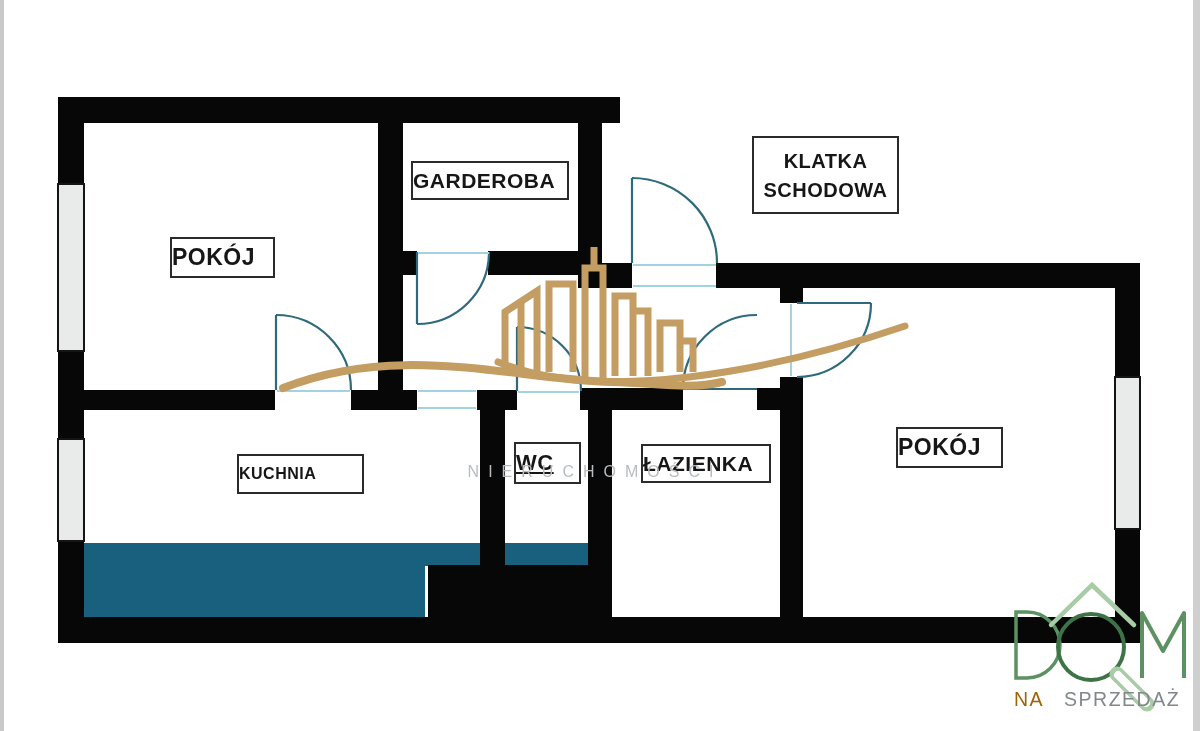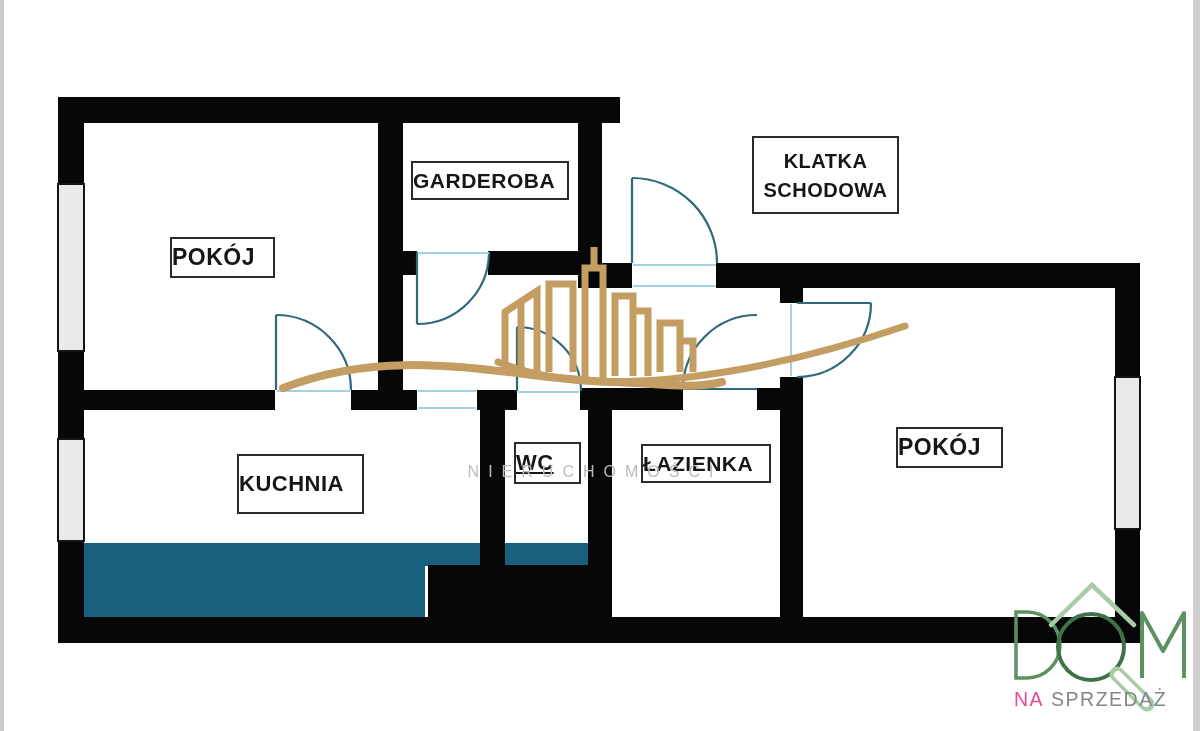--- a/index.html
+++ b/index.html
@@ -23,22 +23,22 @@
     font-size:60px;letter-spacing:2px;color:#bf9a5e;white-space:nowrap;line-height:1;
   }
   .brand-sub{
     position:absolute;left:370px;top:464px;width:450px;text-align:center;
     font-size:16px;letter-spacing:9px;color:#b9bcbf;white-space:nowrap;line-height:1;
   }
   .badge-caption{
     position:absolute;left:1014px;top:690px;font-size:19.5px;letter-spacing:1.5px;
     white-space:nowrap;line-height:1;
   }
-  .badge-caption .na{color:#ec4899;text-align:right;}
-  .badge-caption .spr{color:#82878b;margin-left:7px;}
+  .badge-caption .na{color:#a16207;text-align:right;}
+  .badge-caption .spr{color:#82878b;margin-left:20px;}
   .edge{position:absolute;top:0;height:731px;}
 </style>
 </head>
 <body>
 
 <div class="canvas">
 
   <div class="counter" style="left:84px;top:543px;width:341px;height:74px;"></div>
   <div class="counter" style="left:425px;top:543px;width:163px;height:23px;"></div>
 
@@ -97,21 +97,21 @@
   <div class="room-label" style="left:170px;top:237px;width:105px;height:41px;font-size:23px;">
     <span>POKÓJ</span>
   </div>
   <div class="room-label" style="left:411px;top:161px;width:158px;height:39px;font-size:21px;">
     <span>GARDEROBA</span>
   </div>
   <div class="room-label twoline" style="left:752px;top:136px;width:147px;height:78px;font-size:20px;">
     <span>KLATKA</span>
     <span>SCHODOWA</span>
   </div>
-  <div class="room-label" style="left:237px;top:454px;width:127px;height:60px;font-size:22px;">
+  <div class="room-label" style="left:237px;top:454px;width:127px;height:40px;font-size:16px;">
     <span>KUCHNIA</span>
   </div>
   <div class="room-label" style="left:514px;top:442px;width:67px;height:42px;font-size:22px;text-decoration:underline;">
     <span>WC</span>
   </div>
   <div class="room-label" style="left:641px;top:444px;width:130px;height:39px;font-size:21px;">
     <span>ŁAZIENKA</span>
   </div>
   <div class="room-label" style="left:896px;top:427px;width:107px;height:41px;font-size:23px;">
     <span>POKÓJ</span>

